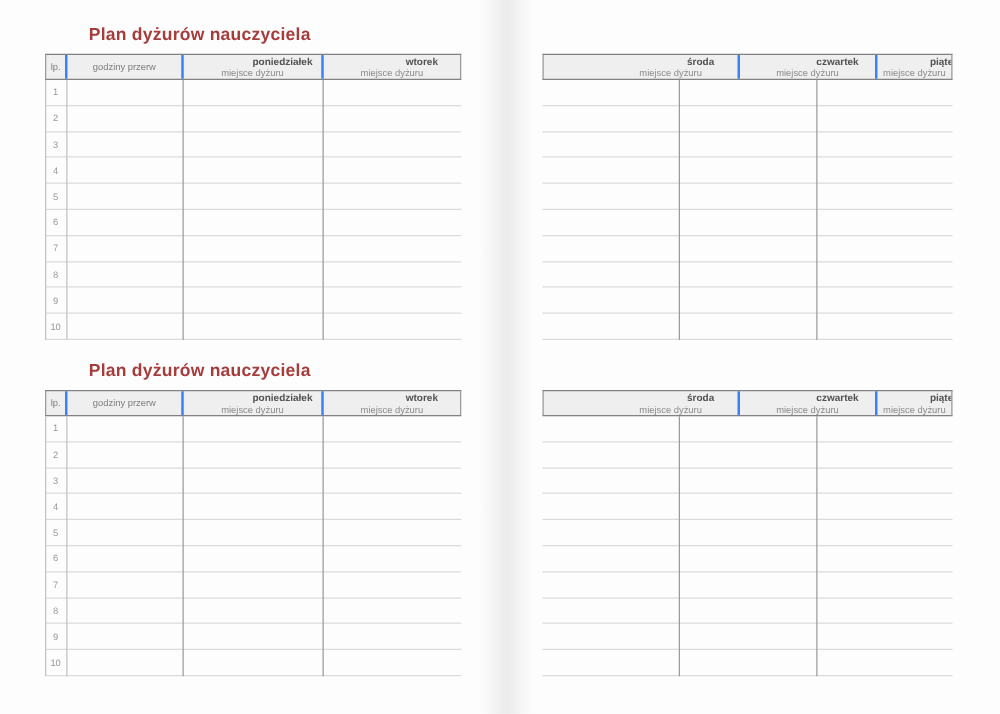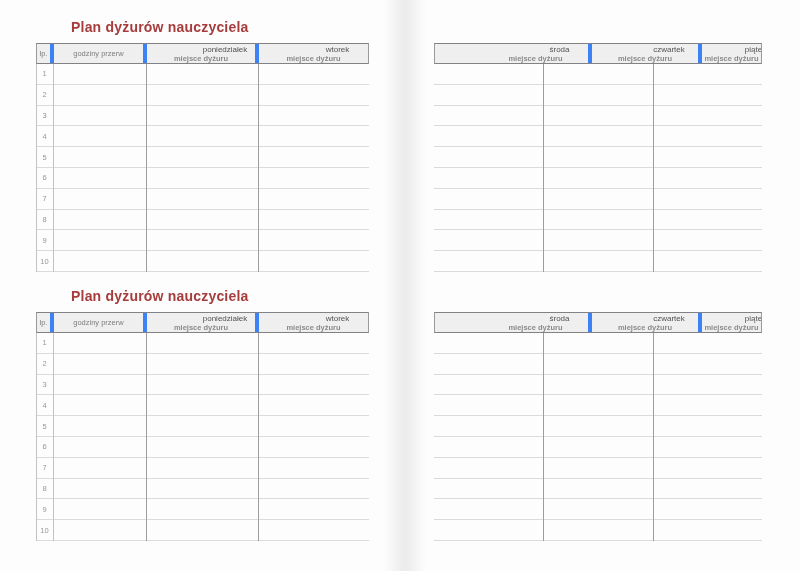--- a/index.html
+++ b/index.html
@@ -38,23 +38,23 @@
     border-left: 1px solid #9a9a9a; border-right: 1px solid #9a9a9a;
     display: grid;
   }
   .dtable.left  .thead { grid-template-columns: 17px 93px 112px 1fr; }
   .dtable.right .thead { grid-template-columns: 109px 110px 1fr; padding-left: 48px; }
 
   .hcell {
     display: flex; flex-direction: column; align-items: center; justify-content: center;
     color: #7d7d7d; font-size: 7.5px; line-height: 9px; overflow: hidden;
   }
-  .hcell:not(:last-child) { border-right: 4px solid #3b82f6; }
-  .hcell .dayname { font-weight: 400; color: #525252; font-size: 8px; margin-left: 48px; }
-  .hcell .daysub  { font-weight: 700; color: #8b8b8b; font-size: 7.5px; }
+  .hcell:not(:last-child) { border-right: 2px solid #3b82f6; }
+  .hcell .dayname { font-weight: 700; color: #525252; font-size: 8px; margin-left: 48px; }
+  .hcell .daysub  { font-weight: 400; color: #8b8b8b; font-size: 7.5px; }
 
   .tbody { position: relative; height: 208px; }
   .trow {
     height: 20.8px; border-bottom: 1px solid #dbdbdb;
     display: flex; align-items: center;
   }
   .rownum {
     width: 17px; text-align: center;
     font-size: 7.5px; color: #979797;
   }

